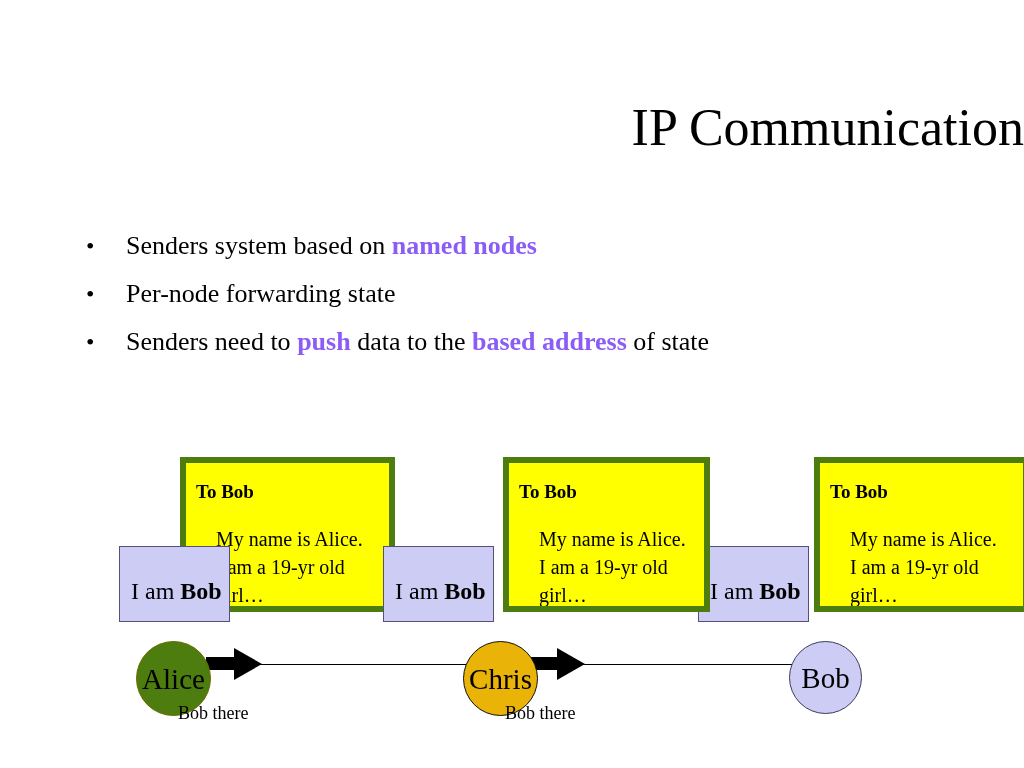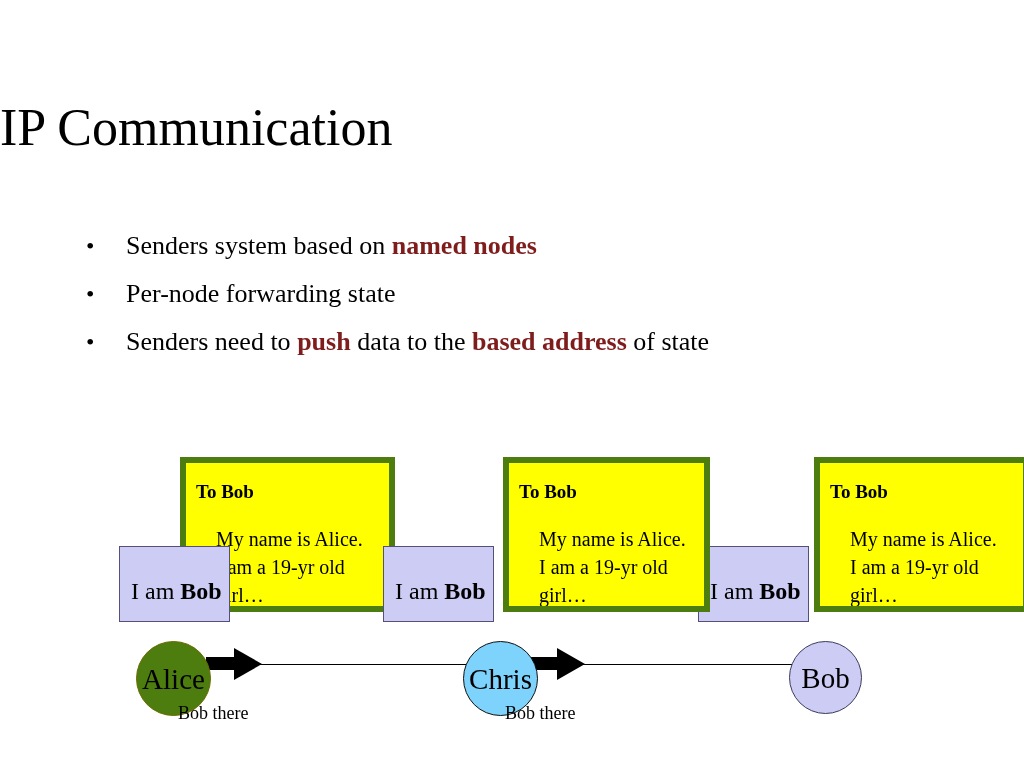--- a/index.html
+++ b/index.html
@@ -23,21 +23,21 @@
     height: 768px;
     overflow: hidden;
   }
 
   
   .slide-title {
     position: absolute;
     left: 0;
     top: 98px;
     width: 1024px;
-    text-align: left;
+    text-align: right;
     font-size: 52px;
     line-height: 60px;
     font-weight: normal;
     letter-spacing: 0px;
     font-family: "Liberation Serif", "DejaVu Serif", serif;
     white-space: nowrap;
   }
 
   
   .bullet-list {
@@ -64,21 +64,21 @@
     text-align: left;
   }
   .bullet-text {
     position: absolute;
     left: 40px;
     top: 0;
     line-height: 32px;
   }
   .kw {
     font-weight: bold;
-    color: #7f1d1d;
+    color: #8b5cf6;
   }
 
   
   .pkt {
     position: absolute;
     background: #FFFF00;
     border: 6px solid #4d7c0f;
     box-sizing: border-box;
     overflow: hidden;
   }
@@ -148,21 +148,21 @@
     border-radius: 50%;
     box-sizing: border-box;
     border: 1px solid #222222;
     display: flex;
     align-items: center;
     justify-content: center;
     font-size: 29px;
     line-height: 30px;
   }
   .node-alice { background: #4d7c0f; border-color: #6b6b00; }
-  .node-chris { background: #7dd3fc; border-color: #111111; }
+  .node-chris { background: #eab308; border-color: #111111; }
   .node-bob   { background: #CCCCF5; border-color: #3b3b5c; }
 
   .node-caption {
     position: absolute;
     font-size: 18px;
     line-height: 20px;
     white-space: nowrap;
   }
 </style>
 </head>

